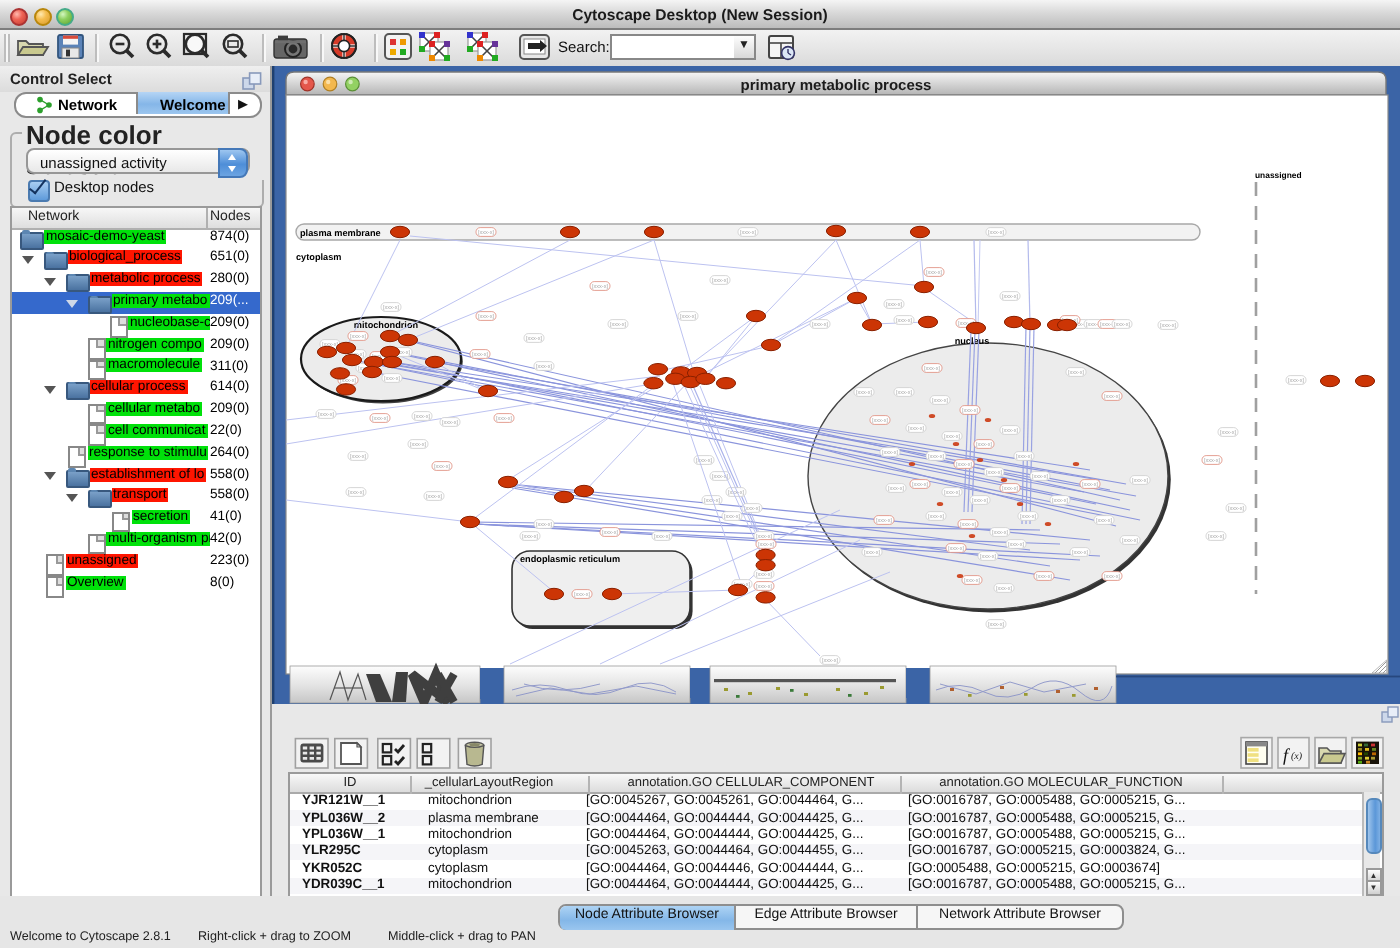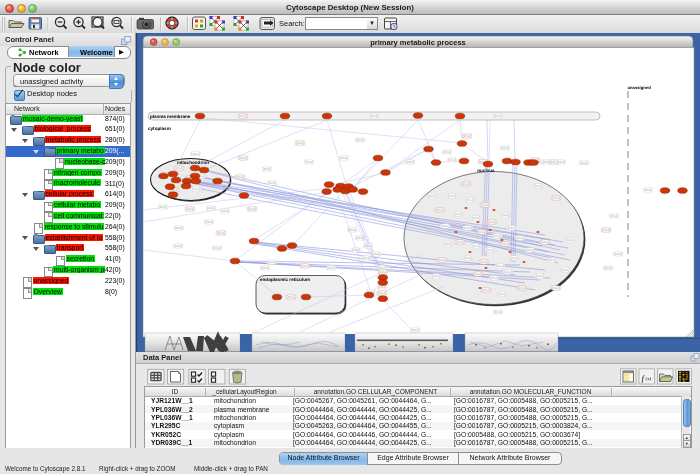--- a/index.html
+++ b/index.html
@@ -178,21 +178,21 @@
 <circle cx="394" cy="11.5" r="3.2" fill="#dbe6f5" stroke="#336" stroke-width="0.8"></circle>
 <line x1="394" y1="9.5" x2="394" y2="11.5" stroke="#336" stroke-width="0.7"></line>
         <line x1="394" y1="11.5" x2="395.5" y2="12.5" stroke="#336" stroke-width="0.7"></line>
       </svg>
     <div id="searchlbl">Search:</div>
     <div id="searchfield"></div>
     <div id="searcharrow">▼</div>
   </div>
   <div id="cp">
     <div id="cphead">
-        <span>Control Panel</span>
+        <span>Control Select</span>
       </div>
     <svg style="position:absolute;left:121px;top:2.5px;" width="10" height="10" viewBox="0 0 10 10">
         <rect x="0.5" y="3" width="5.5" height="5.5" fill="#cdd8ea" stroke="#8899bb" stroke-width="0.8"></rect>
         <rect x="3.8" y="0.5" width="5.5" height="5.5" fill="#e8eef8" stroke="#8899bb" stroke-width="0.8"></rect>
       </svg>
     <div id="cptabs"></div>
     <div id="tabmosaic"></div>
     <div class="tlab" id="ntlab" style="position:absolute;left:29px;top:14.5px;font-size:7.5px;font-weight:bold;">Network</div>
     <div class="tlab" id="mtlab" style="position:absolute;left:80px;top:14.5px;font-size:7.5px;font-weight:bold;">Welcome</div>
     <div id="tabarrow">▶</div>
@@ -974,23 +974,20 @@
         </g>
         <g fill="#9a9a30">
           <rect x="484" y="347" width="1.8" height="1.4"></rect>
           <rect x="512" y="346.5" width="1.8" height="1.4"></rect>
           <rect x="536" y="347" width="1.8" height="1.4"></rect>
         </g>
       </g>
       <rect x="558" y="337.8" width="142" height="0.9" fill="#27477e"></rect>
     </svg>
   <div id="dp">
-    <div id="dphead">
-        <span>Data Panel</span>
-      </div>
     <svg style="position:absolute;left:0;top:0;" width="564" height="96" viewBox="0 0 564 96">
 
 <g>
 <rect x="11.7" y="17.3" width="16.3" height="14.7" fill="#f2f2f2" stroke="#a0a0a0" stroke-width="0.8"></rect>
 <rect x="31.4" y="17.3" width="16.3" height="14.7" fill="#f2f2f2" stroke="#a0a0a0" stroke-width="0.8"></rect>
 <rect x="52.9" y="17.3" width="16.3" height="14.7" fill="#f2f2f2" stroke="#a0a0a0" stroke-width="0.8"></rect>
 <rect x="72.6" y="17.3" width="16.3" height="14.7" fill="#f2f2f2" stroke="#a0a0a0" stroke-width="0.8"></rect>
 <rect x="93.2" y="17.3" width="16.3" height="14.7" fill="#f2f2f2" stroke="#a0a0a0" stroke-width="0.8"></rect>
 
 <rect x="14.2" y="19.8" width="11.5" height="9.5" rx="1.5" fill="#4a4a4a"></rect>

